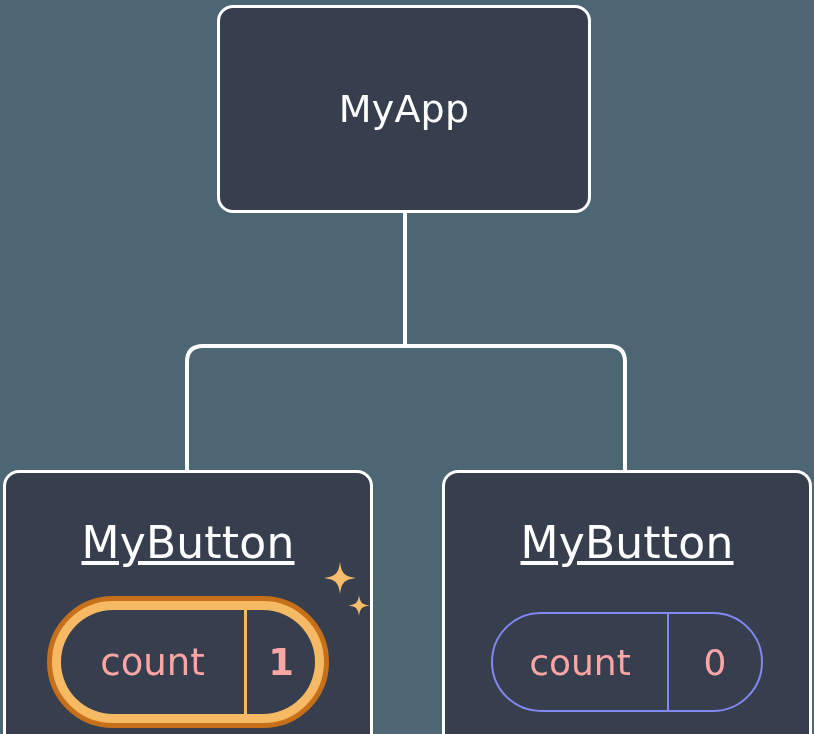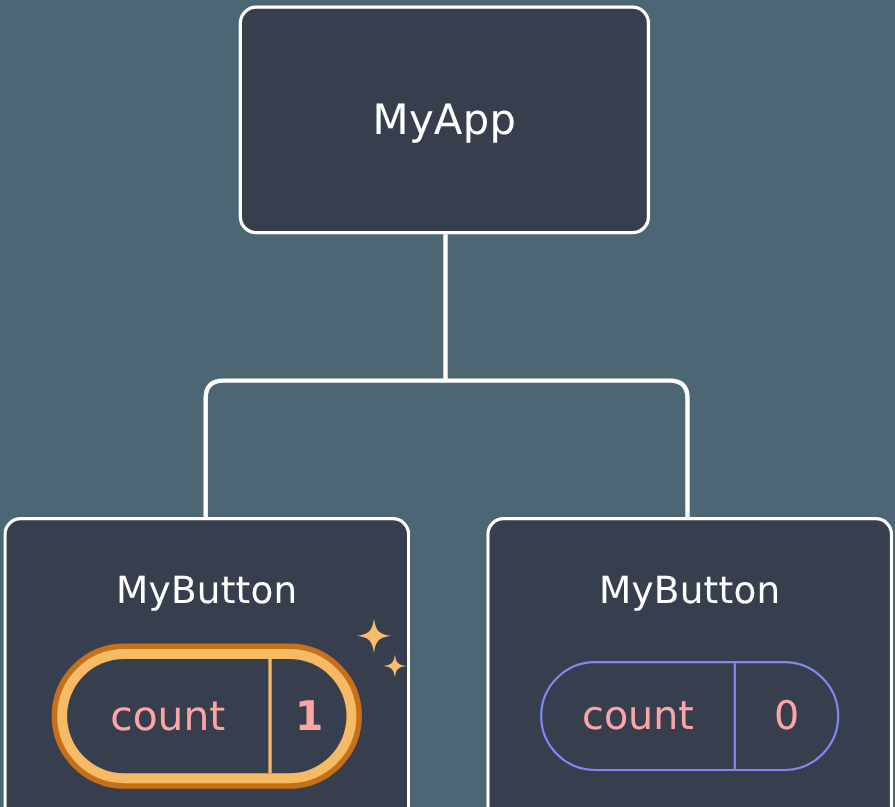--- a/index.html
+++ b/index.html
@@ -59,21 +59,21 @@
   .node-child {
     top: 470px;
     height: 268px;
     border-bottom-left-radius: 0;
     border-bottom-right-radius: 0;
     border-bottom: none;
     padding-top: 44px;
   }
   #node-child-1 { left: 3px;   width: 370px; }
   #node-child-2 { left: 442px; width: 370px; }
-  .node-child .node-title { font-size: 34px; }
+  .node-child .node-title { font-size: 44px; text-decoration: underline; }
 
   
   .pill {
     box-sizing: border-box;
     display: flex;
     align-items: stretch;
     border-radius: 999px;
     position: relative;
   }
   .pill-key, .pill-val {

